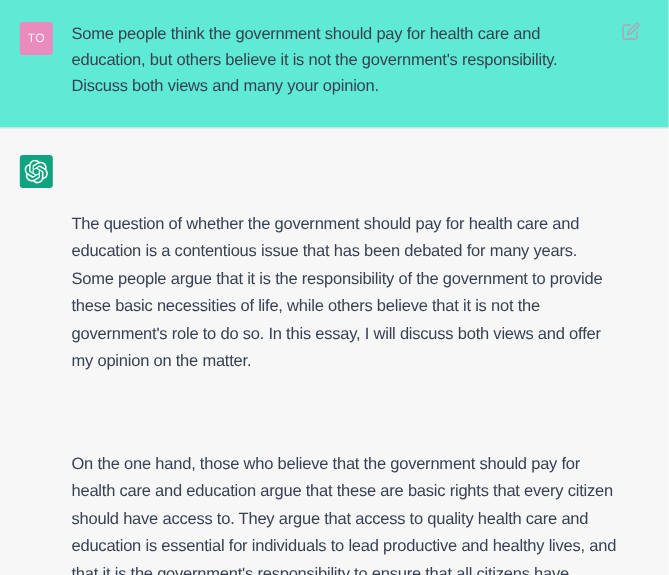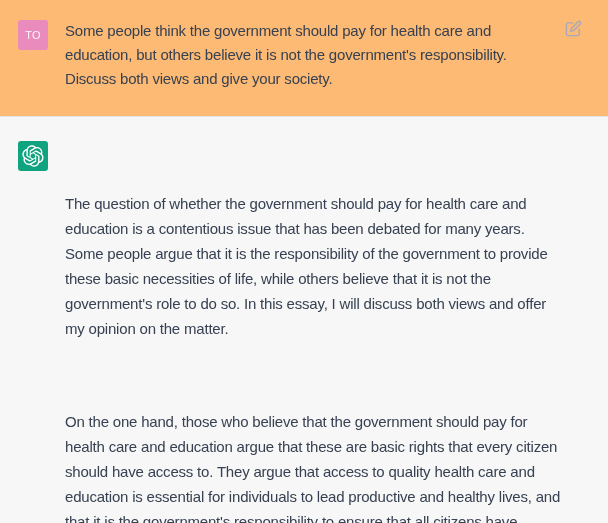--- a/index.html
+++ b/index.html
@@ -4,21 +4,21 @@
 <style>
   html, body { margin: 0; padding: 0; }
   body {
     width: 608px; height: 523px; overflow: hidden;
     font-family: "Liberation Sans", "DejaVu Sans", sans-serif;
     color: #374151; background: #ffffff;
   }
   .chat { width: 608px; height: 523px; }
   .message { display: flex; align-items: flex-start; position: relative; box-sizing: border-box; }
   .message.user {
-    background: #fdba74;
+    background: #5eead4;
     padding: 20px 44px 24px 18px;
     min-height: 116px;
   }
   .message.assistant {
     background: #f7f7f8;
     border-top: 1px solid rgba(0,0,0,0.08);
     padding: 24px 24px 14px 18px;
     min-height: 407px;
   }
   .avatar {
@@ -50,21 +50,21 @@
 </style>
 </head>
 <body>
 
 <div class="chat">
 
   <div class="message user">
     <div class="avatar user-avatar">TO</div>
     <div class="msg-text">Some people think the government should pay for health care and
 education, but others believe it is not the government's responsibility.
-Discuss both views and give your society.</div>
+Discuss both views and many your opinion.</div>
     <button class="edit-btn">
       <span>
         <svg viewBox="0 0 24 24" fill="none" stroke="currentColor" stroke-width="2" stroke-linecap="round" stroke-linejoin="round">
           <path d="M11 4H4a2 2 0 0 0-2 2v14a2 2 0 0 0 2 2h14a2 2 0 0 0 2-2v-7"></path>
           <path d="M18.5 2.5a2.121 2.121 0 0 1 3 3L12 15l-4 1 1-4 9.5-9.5z"></path>
         </svg>
       </span>
     </button>
   </div>
 

